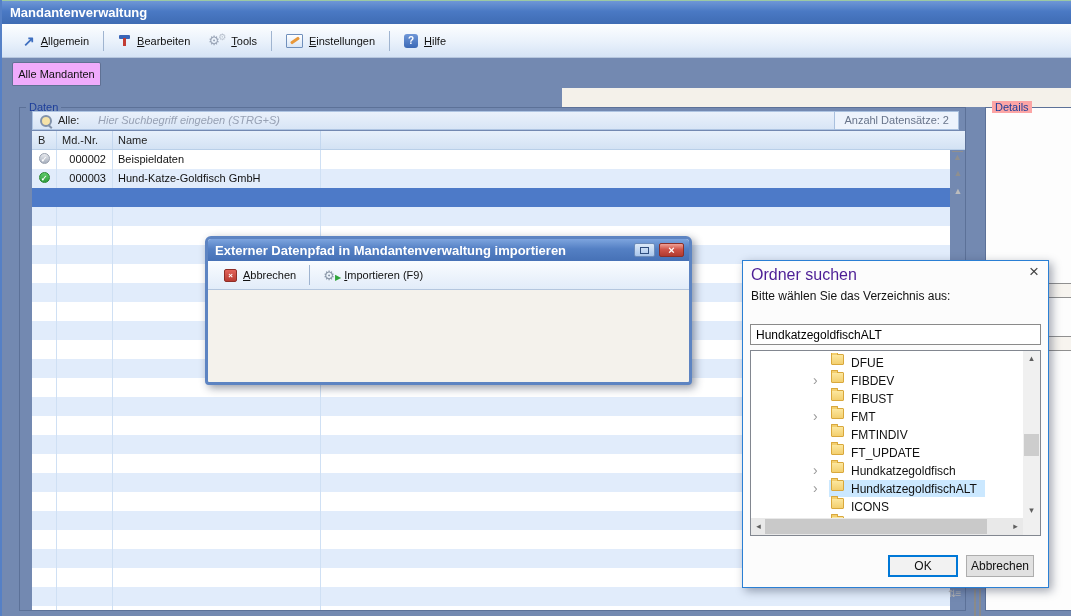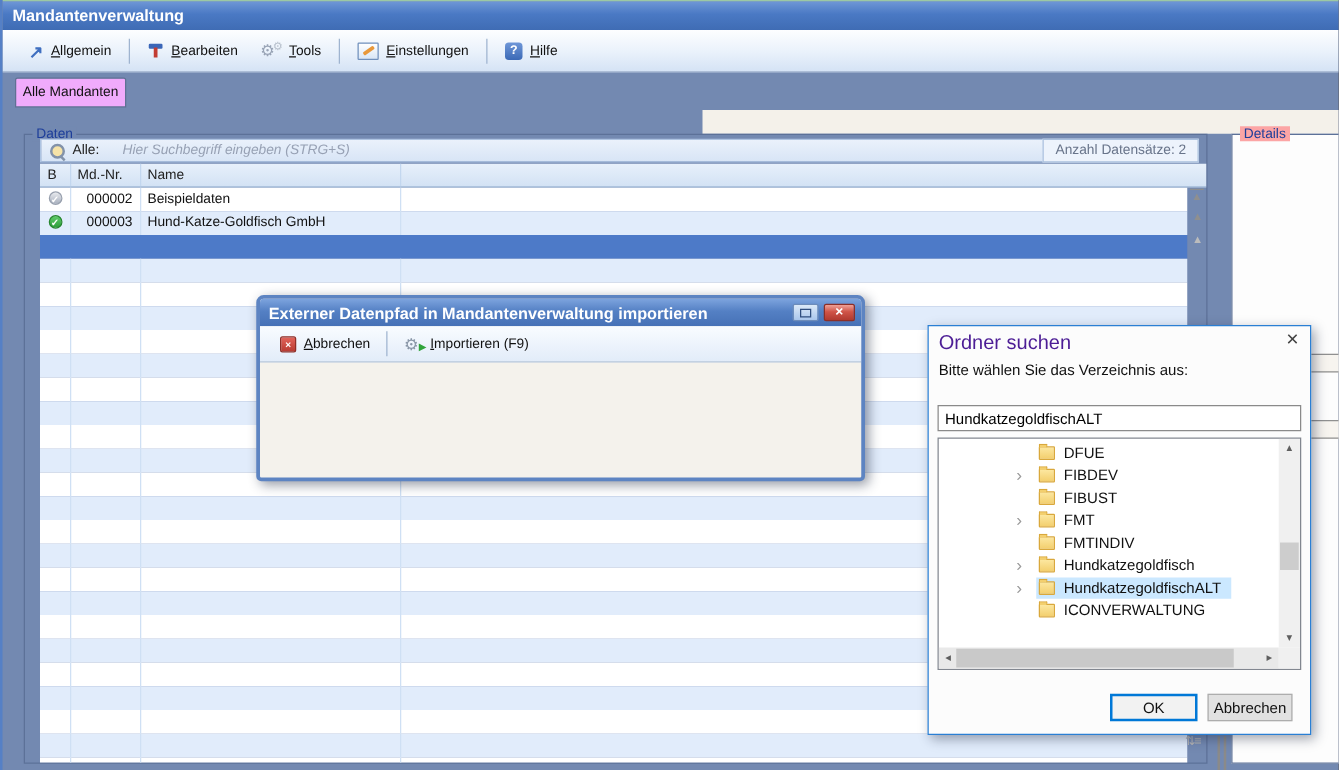--- a/index.html
+++ b/index.html
@@ -126,21 +126,21 @@
   .ftitle{position:absolute;left:8px;top:5px;font-size:16px;color:#4c1d95;}
   .fclose{position:absolute;right:9px;top:1px;font-size:17px;color:#444;line-height:20px;}
   .fprompt{position:absolute;left:8px;top:28px;}
   .fpath{position:absolute;left:7px;top:63px;width:291px;height:21px;box-sizing:border-box;
     border:1px solid #8a8a8a;background:#fff;font-family:"Liberation Sans",sans-serif;font-size:12px;padding:0 5px;outline:none;}
   .flist{position:absolute;left:7px;top:89px;width:291px;height:186px;box-sizing:border-box;
     border:1px solid #828790;background:#fff;overflow:hidden;}
   .fitems{position:absolute;left:0;top:2px;right:18px;height:167px;overflow:hidden;}
   .fitem{height:18px;line-height:18px;padding-left:62px;white-space:nowrap;display:flex;align-items:center;}
   .chev{width:16px;color:#9a9a9a;font-size:14px;line-height:14px;display:inline-block;}
-  .fwrap{display:inline-flex;align-items:center;padding:0 8px 0 2px;height:17px;}
+  .fwrap{display:inline-flex;padding:0 8px 0 2px;height:17px;}
   .fwrap.fsel{background:#cbe8ff;}
   .ficon{position:relative;width:13px;height:11px;margin-right:7px;display:inline-block;
     background:linear-gradient(#fce79f,#f3cf6e);border:1px solid #d9a83c;box-sizing:border-box;border-radius:1px;}
   .ficon::before{content:"";position:absolute;left:-1px;top:-3px;width:5px;height:2px;background:#f3cf6e;border:1px solid #d9a83c;border-bottom:none;border-radius:1px 1px 0 0;}
   .vscroll{position:absolute;right:0;top:0;width:17px;height:167px;background:#f0f0f0;}
   .vscroll .a1,.vscroll .a2{position:absolute;left:0;width:17px;height:15px;text-align:center;color:#5e5e5e;font-size:9px;line-height:15px;}
   .vscroll .a1{top:0;}.vscroll .a2{bottom:0;}
   .vthumb{position:absolute;left:1px;top:83px;width:15px;height:22px;background:#cdcdcd;}
   .hscroll{position:absolute;left:0;bottom:0;height:17px;right:17px;background:#e9e9e9;}
   .hscroll .a1,.hscroll .a2{position:absolute;top:0;width:15px;height:17px;text-align:center;color:#5e5e5e;font-size:9px;line-height:17px;}
@@ -313,31 +313,45 @@
             </span>
           </div>
           <div class="fitem">
             <span class="chev" style="visibility:hidden">›</span>
             <span class="fwrap">
               <span class="ficon"></span>
               <span class="flb">FMTINDIV</span>
             </span>
           </div>
           <div class="fitem">
+            <span class="chev" style="visibility:hidden">›</span>
+            <span class="fwrap">
+              <span class="ficon"></span>
+              <span class="flb">FT_UPDATE</span>
+            </span>
+          </div>
+          <div class="fitem">
             <span class="chev">›</span>
             <span class="fwrap">
               <span class="ficon"></span>
               <span class="flb">Hundkatzegoldfisch</span>
             </span>
           </div>
           <div class="fitem">
             <span class="chev">›</span>
             <span class="fwrap fsel">
               <span class="ficon"></span>
               <span class="flb">HundkatzegoldfischALT</span>
+            </span>
+          </div>
+          <div class="fitem">
+            <span class="chev" style="visibility:hidden">›</span>
+            <span class="fwrap">
+              <span class="ficon"></span>
+              <span class="flb">ICONS</span>
             </span>
           </div>
           <div class="fitem">
             <span class="chev" style="visibility:hidden">›</span>
             <span class="fwrap">
               <span class="ficon"></span>
               <span class="flb">ICONVERWALTUNG</span>
             </span>
           </div>
         </div>

